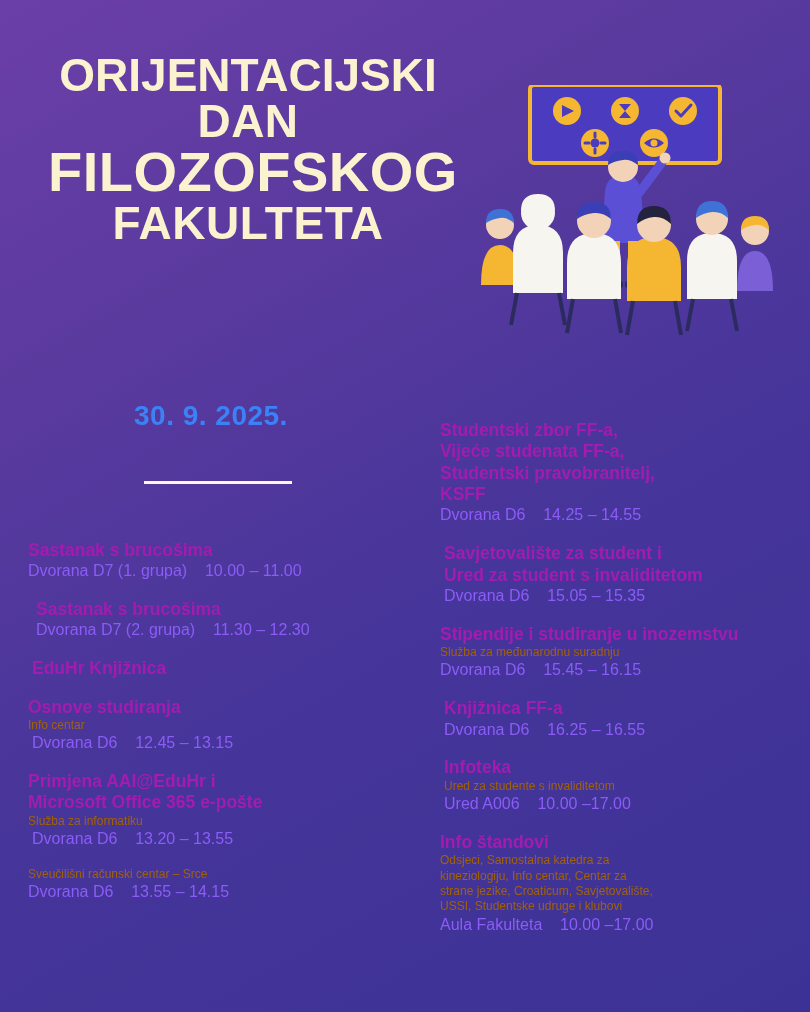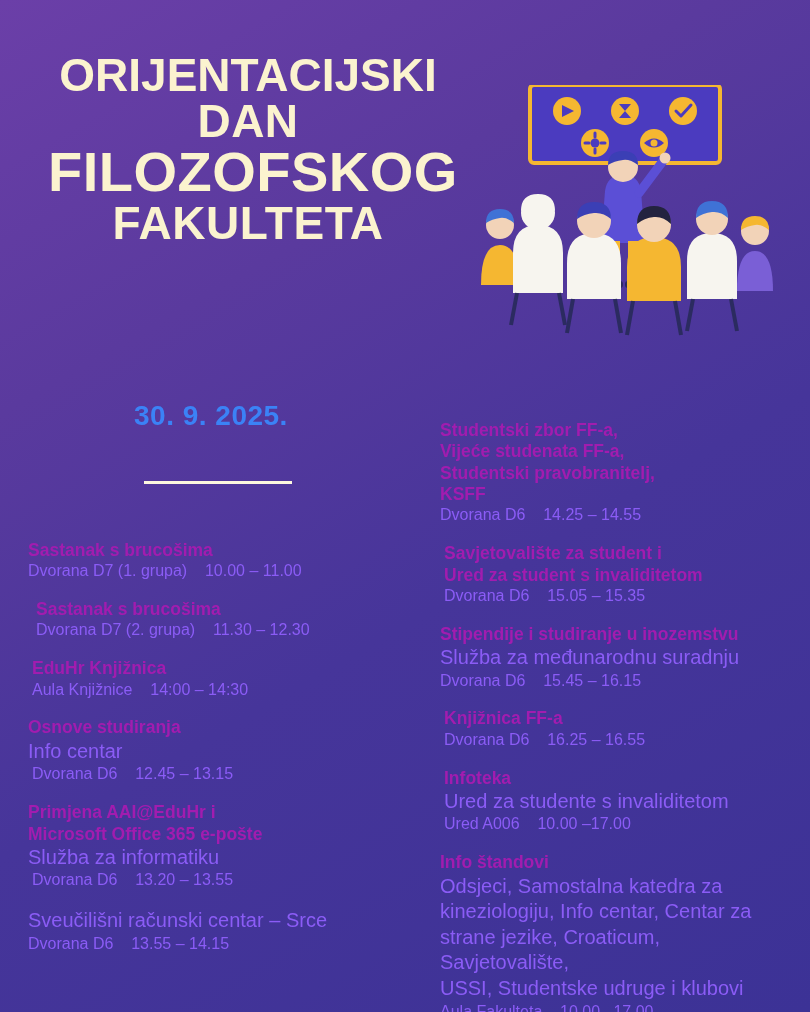--- a/index.html
+++ b/index.html
@@ -66,23 +66,23 @@
 
   .entry { margin-bottom: 17px; }
   .entry .e-head {
     font-weight: bold;
     font-size: 17.5px;
     line-height: 1.22;
     color: #a21caf;
     white-space: pre-line;
   }
   .entry .e-sub {
-    font-size: 20px;
+    font-size: 12px;
     line-height: 1.28;
-    color: #8b5cf6;
+    color: #a16207;
     white-space: pre-line;
   }
   .entry .e-row {
     font-size: 16px;
     line-height: 1.30;
     color: #8b5cf6;
     white-space: pre;
   }
   .indent-1 { padding-left: 8px; }
   .indent-2 { padding-left: 4px; }
@@ -211,21 +211,20 @@
     <div class="e-row">Dvorana D7 (1. grupa)    10.00 – 11.00</div>
   </div>
 
   <div class="entry indent-1">
     <div class="e-head">Sastanak s brucošima</div>
     <div class="e-row">Dvorana D7 (2. grupa)    11.30 – 12.30</div>
   </div>
 
   <div class="entry indent-2">
     <div class="e-head">EduHr Knjižnica</div>
-    <div class="e-row">Aula Knjižnice    14:00 – 14:30</div>
   </div>
 
   <div class="entry">
     <div class="e-head">Osnove studiranja</div>
     <div class="e-sub">Info centar</div>
     <div class="e-row indent-2">Dvorana D6    12.45 – 13.15</div>
   </div>
 
   <div class="entry">
     <div class="e-head">Primjena AAI@EduHr i

